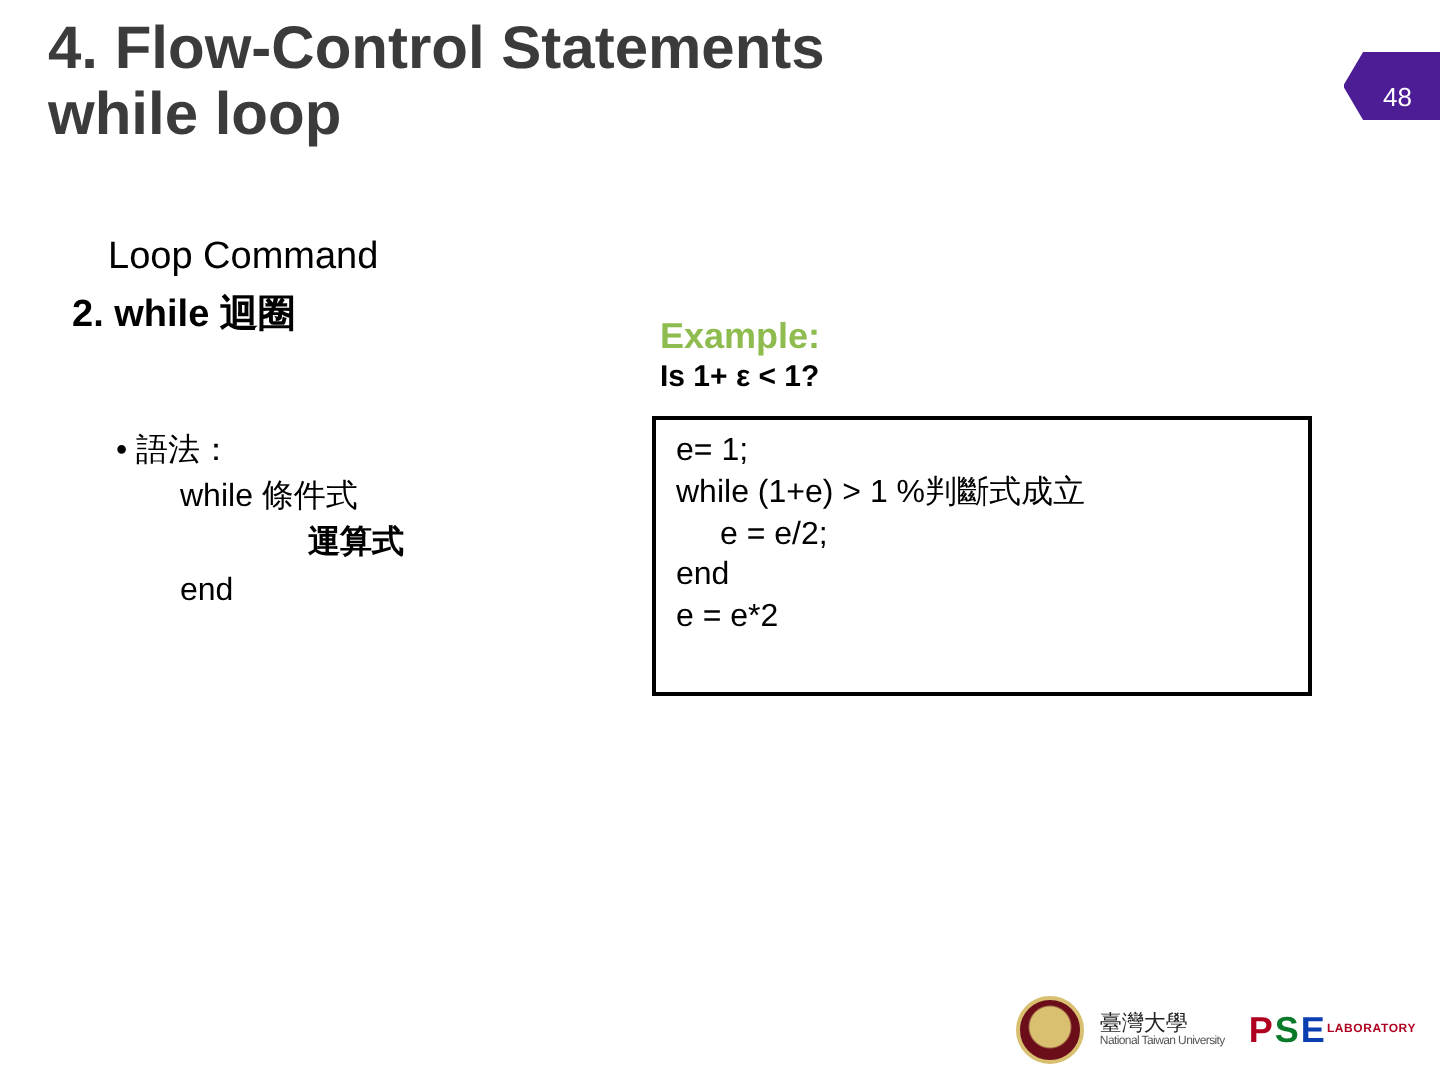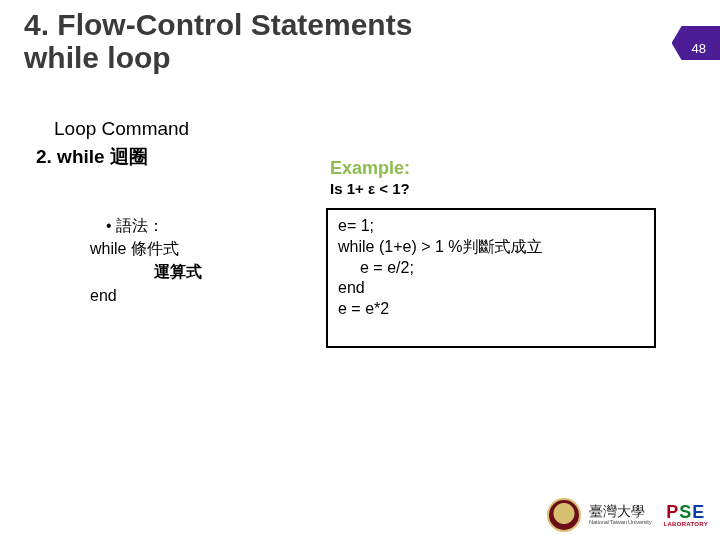--- a/index.html
+++ b/index.html
@@ -49,21 +49,21 @@
     color: #000;
   }
   .syntax-block {
     position: absolute;
     top: 214px;
     left: 58px;
     font-size: 16px;
     color: #000;
     line-height: 1.45;
   }
-  .syntax-bullet { display: inline-block; margin-left: 48px; }
+  .syntax-bullet { display: inline-block; }
   .syntax-while { margin-left: 32px; }
   .syntax-op    { margin-left: 96px; font-weight: bold; }
   .syntax-end   { margin-left: 32px; }
   .example-label {
     position: absolute;
     top: 158px;
     left: 330px;
     font-size: 18px;
     font-weight: 800;
     color: #8fbc4f;
@@ -105,25 +105,25 @@
                 #6b0e1a;
     border: 2px solid #d8c070;
   }
   .uni-text {
     display: flex;
     flex-direction: column;
     font-size: 9px;
     color: #333;
     line-height: 1;
   }
-  .uni-cn { font-family: "DFKai-SB", serif; font-size: 14px; color:#222; }
+  .uni-cn { font-family: "DFKai-SB", serif; font-size: 11px; color:#222; }
   .uni-en { font-size: 6px; letter-spacing: -0.3px; color:#555; }
   .pse {
     display: flex;
-    flex-direction: column;
+    flex-direction: row;
     align-items: center;
     margin-left: 4px;
   }
   .pse-main {
     font-weight: 900;
     font-size: 18px;
     letter-spacing: 1px;
     line-height: 1;
   }
   .pse-main .p { color: #b00020; }

